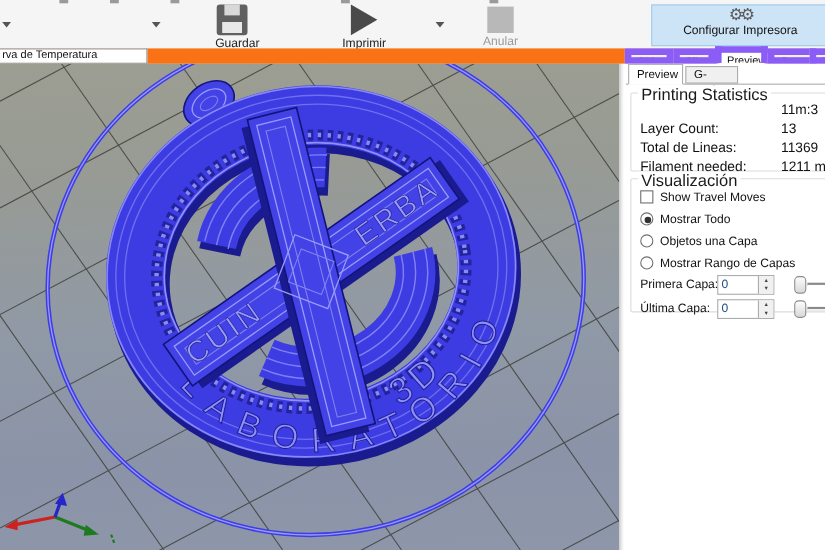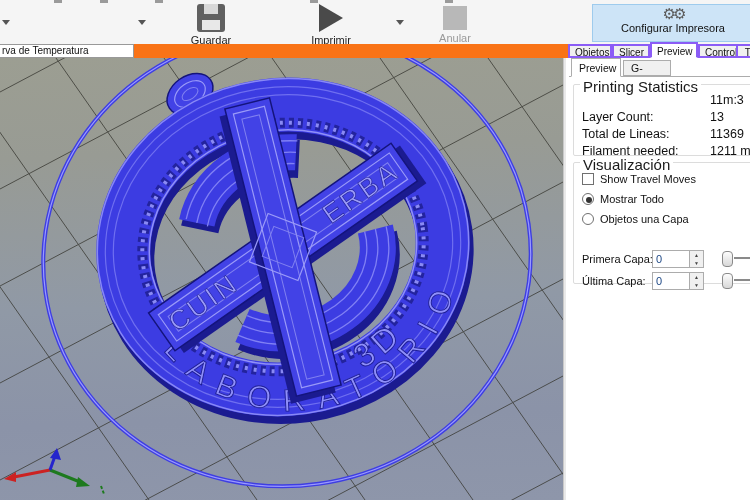--- a/index.html
+++ b/index.html
@@ -26,21 +26,21 @@
   
   .icon-stop { width:24px; height:24px; background:#b8b8b8; margin:2px auto 0; }
   
   #config-btn { position:absolute; top:4px; left:592px; width:162px; height:38px; background:#cde4f7; border:1px solid #9ecbed; text-align:center; }
   #config-btn .gears { font-size:15px; color:#5a5a5a; line-height:17px; letter-spacing:-3px; }
   #config-btn .cap { font-size:11px; color:#111; }
 
   
   #tabstrip { position:absolute; top:44px; left:0; width:750px; height:14px; background:#f97316; }
   #left-tab { position:absolute; left:0; top:0; width:134px; height:14px; background:#fff; border:1px solid #999; border-left:none; font-size:10px; color:#111; padding-left:2px; overflow:hidden; white-space:nowrap; }
-  .rtab { position:absolute; top:0; height:14px; background:#f0f0f0; border:2px solid #8b5cf6; font-size:10px; color:#111; text-align:center; line-height:13px; padding:0 5px; white-space:nowrap; overflow:hidden; }
+  .rtab { position:absolute; top:0; height:14px; background:#f0f0f0; border:6px solid #8b5cf6; font-size:10px; color:#111; text-align:center; line-height:13px; padding:0 5px; white-space:nowrap; overflow:hidden; }
   .rtab.active { background:#fff; border-bottom:1px solid #fff; top:-2px; height:16px; line-height:15px; z-index:3; }
 
   
   #canvas3d { position:absolute; top:58px; left:0; width:563px; height:442px;
     background:linear-gradient(178deg, #9c9e92 0%, #989b94 22%, #9099a6 55%, #8b93a8 80%, #8e96aa 100%); overflow:hidden; }
   #splitter { position:absolute; top:58px; left:563px; width:4px; height:442px; background:#e9e9e9; border-left:1px solid #c8c8c8; border-right:1px solid #fff; }
 
   
   #rightpanel { position:absolute; top:58px; left:567px; width:183px; height:442px; background:#fff; overflow:hidden; }
   .subtab { position:absolute; top:2px; height:16px; background:#f0f0f0; border:1px solid #acacac; font-size:10.5px; line-height:14px; padding:0 7px; color:#111; }
@@ -74,21 +74,21 @@
     <div class="menubar-remnant" style="left:54px;width:8px;"></div>
     <div class="menubar-remnant" style="left:100px;width:8px;"></div>
     <div class="menubar-remnant" style="left:155px;width:8px;"></div>
     <div class="menubar-remnant" style="left:310px;width:8px;"></div>
     <div class="menubar-remnant" style="left:445px;width:8px;"></div>
 
     <div class="drop-arrow" style="left:2px;"></div>
 
     <div class="drop-arrow" style="left:138px;"></div>
 
-    <div class="tbtn" style="left:186px;width:50px;">
+    <div class="tbtn" style="left:186px;width:50px;text-align:right;">
       <div class="icon-floppy"></div>
       <div class="cap">Guardar</div>
     </div>
 
     <div class="tbtn" style="left:305px;width:52px;">
       <div class="icon-play"></div>
       <div class="cap">Imprimir</div>
     </div>
     <div class="drop-arrow" style="left:396px;"></div>
 
@@ -250,20 +250,23 @@
 
       <div class="checkrow" style="top:10px;">
         <span class="cbox"></span><span>Show Travel Moves</span>
       </div>
       <div class="radiorow" style="top:30px;">
         <span class="rbtn sel"></span><span>Mostrar Todo</span>
       </div>
       <div class="radiorow" style="top:50px;">
         <span class="rbtn"></span><span>Objetos una Capa</span>
       </div>
+      <div class="radiorow" style="top:70px;">
+        <span class="rbtn"></span><span>Mostrar Rango de Capas</span>
+      </div>
 
       <div class="layerrow" style="top:90px;">
         <span>Primera Capa:</span>
         <span class="spin">
           <span class="v">0</span>
           <span class="btns"><span>▲</span><br><span>▼</span></span>
         </span>
         <span class="slider">
           <span class="groove"></span>
           <span class="handle"></span>

